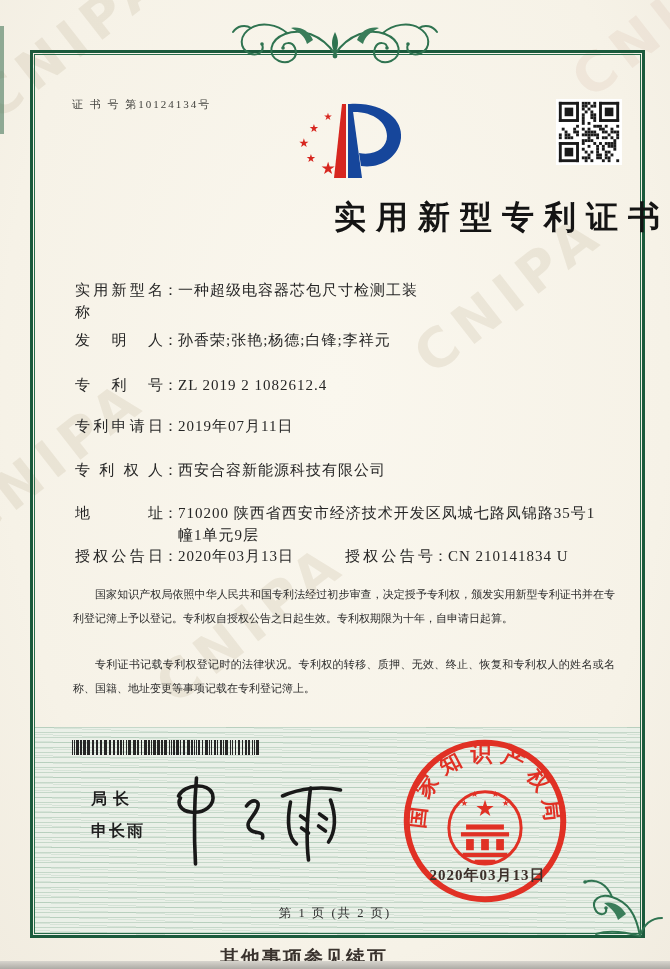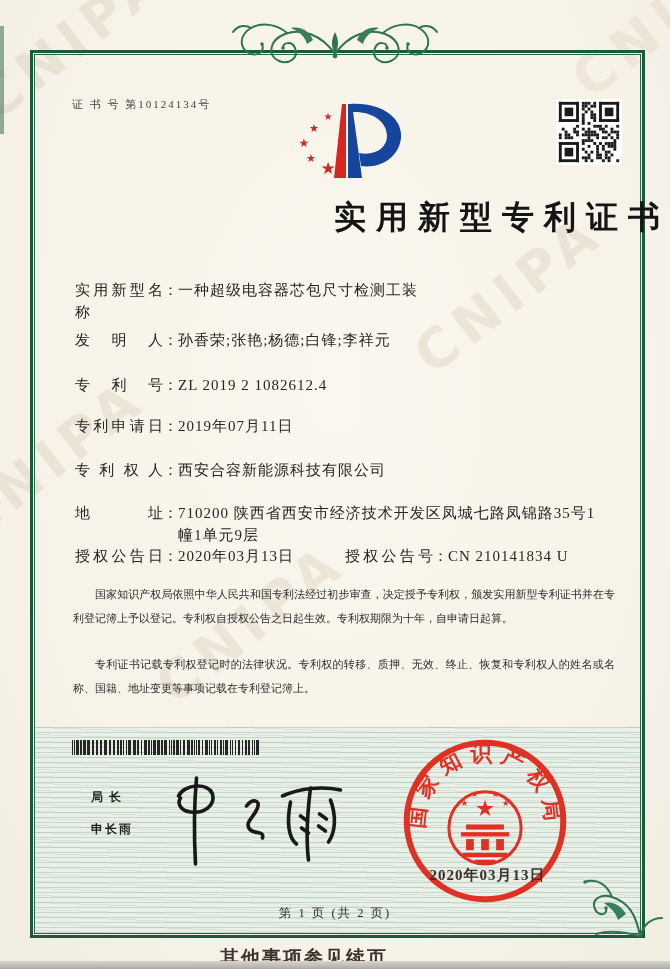--- a/index.html
+++ b/index.html
@@ -42,21 +42,21 @@
   .row-appdate{top:415px;} .row-patentee{top:459px;} .row-address{top:502px;}
   .row-grant{top:545px;}
   .grant-right{position:absolute;left:270px;top:0;white-space:nowrap;}
   .grant-right .flabel{width:88px;}
   
   .para{position:absolute;left:73px;width:542px;z-index:4;font-size:11px;line-height:23.5px;
         text-align:justify;text-indent:2em;color:#2c2c2c;}
   .para1{top:572px;} .para2{top:642px;}
   
   .barcode{position:absolute;left:72px;top:740px;width:188px;height:15px;z-index:4;}
-  .officer{position:absolute;left:91px;z-index:4;font-size:12px;color:#1f1f1f;font-weight:600;}
+  .officer{position:absolute;left:91px;z-index:4;font-size:16px;color:#1f1f1f;font-weight:600;}
   .officer-title{top:789px;letter-spacing:6px;}
   .officer-name{top:821px;letter-spacing:2px;text-align:center;}
   .signature{position:absolute;left:152px;top:772px;width:205px;height:100px;z-index:5;}
   .seal{position:absolute;left:399px;top:735px;width:172px;height:172px;z-index:5;opacity:.95;}
   .seal-date{position:absolute;left:410px;top:866px;width:155px;z-index:6;text-align:center;
         font-size:15px;font-weight:700;color:#3c2f2a;letter-spacing:1px;}
   .page-info{position:absolute;left:0;top:905px;width:670px;text-align:center;z-index:4;
         font-size:12.5px;letter-spacing:2px;color:#2e2e2e;}
   .continuation{position:absolute;left:0;top:945px;width:608px;text-align:center;z-index:4;
         font-size:19px;font-weight:700;color:#3a332e;letter-spacing:2px;}

